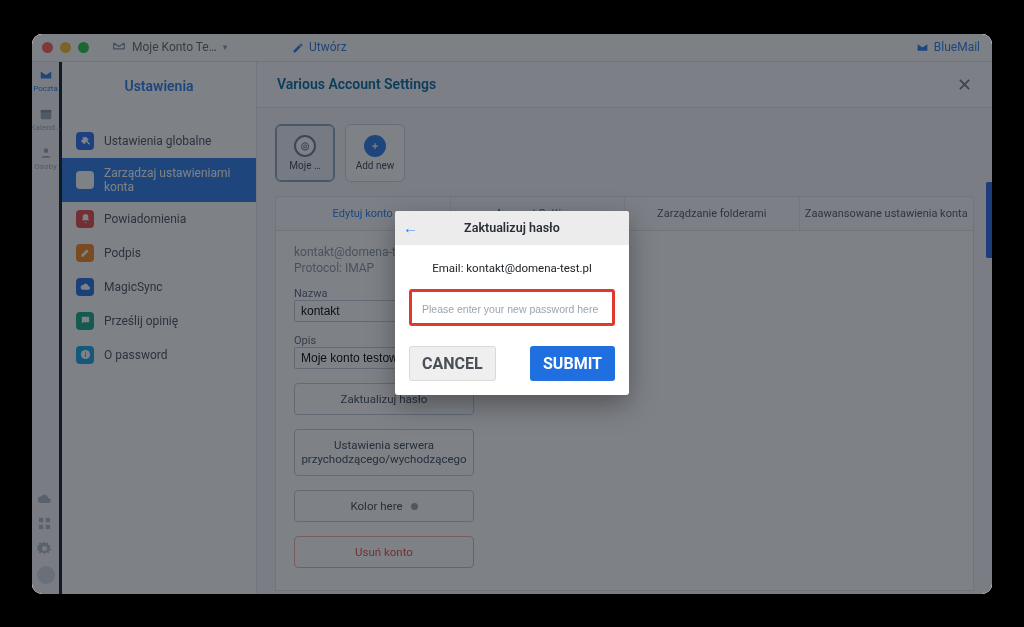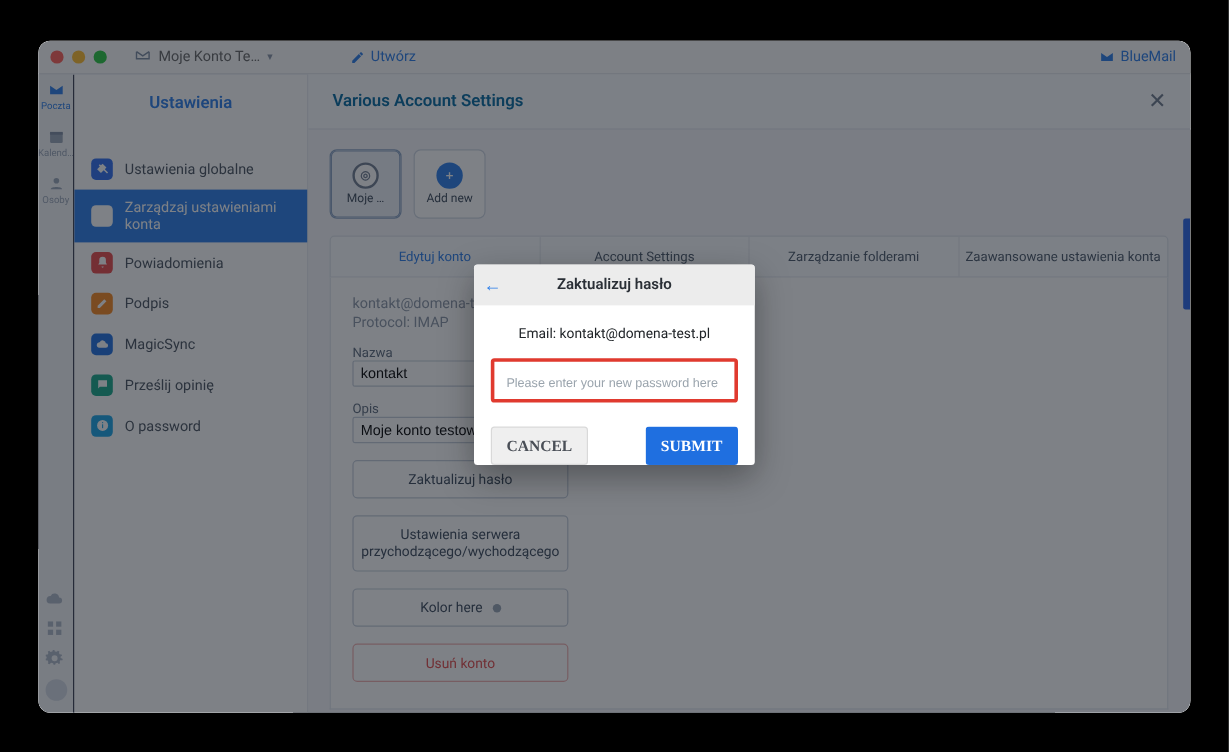--- a/index.html
+++ b/index.html
@@ -32,21 +32,21 @@
   .traffic { display: flex; gap: 7px; }
   .traffic span { width: 11px; height: 11px; border-radius: 50%; display: inline-block; }
   .tl-close { background: #ff5f57; }
   .tl-min { background: #febc2e; }
   .tl-max { background: #28c840; }
   .title-center { position: absolute; left: 80px; display:flex; align-items:center; gap:6px; font-size:12px; color:#666;}
   .title-center .mail-icon { color:#7a8aa0; }
   .compose { position:absolute; left:260px; display:flex; gap:5px; align-items:flex-end; color:#2b7de9; font-size:12px;}
   .brand { position:absolute; right:12px; display:flex; gap:5px; align-items:center; color:#2b7de9; font-size:12px;}
   .app-body { display:flex; height: calc(100% - 28px); }
-  .leftstrip { width: 30px; background:#f3f5f8; border-right:1px solid #0f172a; display:flex; flex-direction:column; align-items:center; padding-top:6px; gap:14px; color:#9aa6b8; font-size:8px;}
+  .leftstrip { width: 30px; background:#f3f5f8; border-right:3px solid #0f172a; display:flex; flex-direction:column; align-items:center; padding-top:6px; gap:14px; color:#9aa6b8; font-size:8px;}
   .leftstrip .li { display:flex; flex-direction:column; align-items:center; gap:2px;}
   .leftstrip .li svg { width:14px; height:14px; }
   .leftstrip .spacer { flex:1; }
   .leftstrip .bottom-icons { display:flex; flex-direction:column; gap:10px; padding-bottom:10px; color:#aeb8c8;}
   .leftstrip .bottom-icons svg { width:15px; height:15px; }
   .avatar-dot { width:18px; height:18px; border-radius:50%; background:#d2d9e4; }
 
   .settings-panel { flex:1; display:flex; }
   .side-nav { width: 195px; background:#fff; border-right:1px solid #e3e7ee; }
   .side-title { color:#2b7de9; font-weight:600; font-size:14px; text-align:center; padding:16px 0 10px; }
@@ -80,27 +80,27 @@
   .wide-btn.danger { color:#e24c4c; border-color:#efb0b0;}
   .right-blue { position:absolute; right:0; top:120px; width:6px; height:76px; background:#2a66e8; border-radius:2px 0 0 2px;}
 
   
   .dim { position:absolute; inset:0; background:rgba(20,25,35,.55); border-radius:10px; }
 
   
   .modal { position:absolute; width:234px; background:#fff; border-radius:3px; box-shadow:0 10px 28px rgba(0,0,0,.35); left:50%; top:50%; transform:translate(-50%,-56%); overflow:hidden; z-index:20;}
   .modal-head { background:#ececec; height:34px; display:flex; align-items:center; justify-content:center; position:relative; font-size:12.5px; font-weight:600; color:#2a2f36;}
   .modal-head .back { position:absolute; left:8px; color:#2b7de9; font-size:15px; cursor:pointer;}
-  .modal-body { padding:16px 14px 0;}
+  .modal-body { padding:16px 14px 14px;}
   .modal-body .em { font-size:11.5px; text-align:center; margin-bottom:14px; color:#202428;}
   .pw-box { border:3px solid #e03a2f; border-radius:3px; padding:6px 8px;}
   .pw-box input { border:none; outline:none; font-size:10.5px; width:100%; color:#333;}
   .pw-box input::placeholder{color:#9aa4ad;}
   .modal-actions { display:flex; justify-content:space-between; align-items:center; margin-top:20px;}
-  .btn { font-size:13px; font-weight:700; padding:7px 12px; border-radius:3px; cursor:pointer; border:1px solid transparent;font-family:Liberation Serif, serif;}
+  .btn { font-size:16px; font-weight:700; padding:7px 12px; border-radius:3px; cursor:pointer; border:1px solid transparent;}
   .btn.cancel { background:#efefef; color:#4a4f57; border-color:#d9d9d9;}
   .btn.submit { background:#1f6fe0; color:#fff;}
 </style>
 </head>
 <body>
 
 <div class="mac-window">
 
   <div class="titlebar">
     <div class="traffic">

